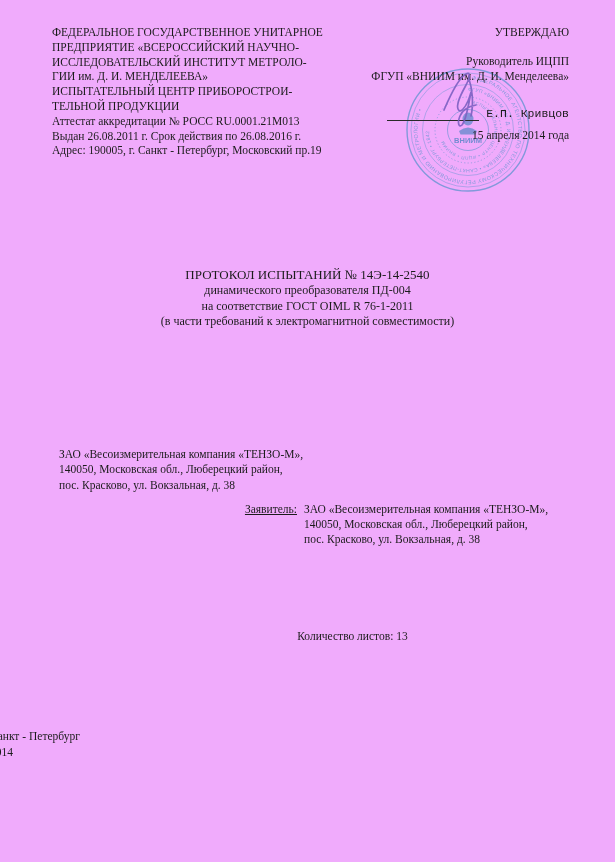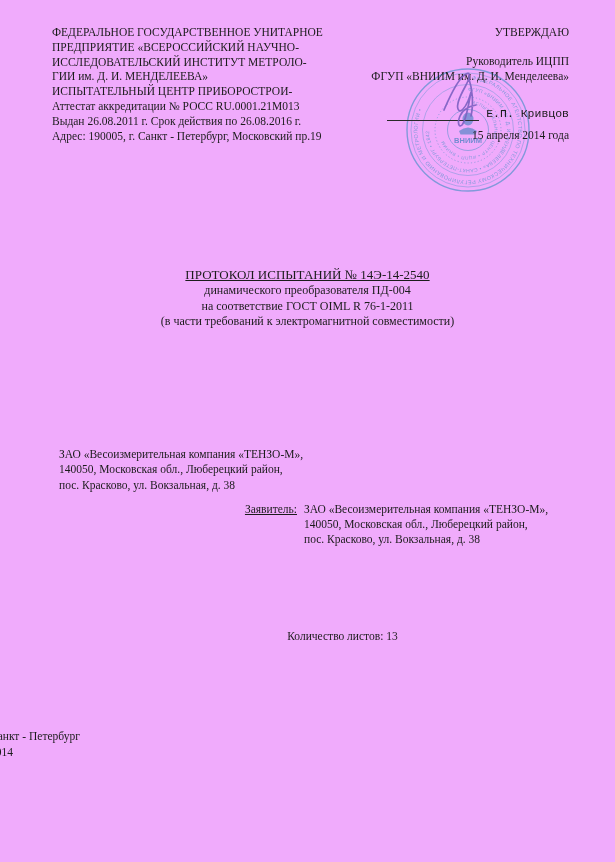--- a/index.html
+++ b/index.html
@@ -69,21 +69,21 @@
 
   
   .title-block {
     position: absolute;
     top: 266px;
     left: 0;
     width: 615px;
     text-align: center;
     z-index: 2;
   }
-  .title-line-1 { font-size: 13px; line-height: 17px; text-decoration: underline; }
+  .title-line-1 { font-size: 13px; line-height: 17px; }
   .title-line   { font-size: 12px; line-height: 15.5px; }
 
   
   .parties {
     position: absolute;
     left: 52px;
     top: 447px;
     width: 530px;
     font-size: 11.5px;
     line-height: 15.3px;
@@ -101,21 +101,21 @@
   
   .sheets {
     position: absolute;
     top: 630px;
     left: 0;
     width: 615px;
     text-align: center;
     font-size: 11.5px;
     z-index: 2;
   }
-  .sheets span { position: relative; left: 35px; }
+  .sheets span { position: relative; left: 45px; }
 
   
   .footer {
     position: absolute;
     top: 728px;
     left: 0;
     width: 615px;
     text-align: left;
     font-size: 11.5px;
     line-height: 16px;
@@ -127,20 +127,21 @@
 <body>
 
 <div class="page">
 
   <div class="header-left">
     <div>ФЕДЕРАЛЬНОЕ ГОСУДАРСТВЕННОЕ УНИТАРНОЕ</div>
     <div>ПРЕДПРИЯТИЕ «ВСЕРОССИЙСКИЙ НАУЧНО-</div>
     <div>ИССЛЕДОВАТЕЛЬСКИЙ ИНСТИТУТ МЕТРОЛО-</div>
     <div>ГИИ им. Д. И. МЕНДЕЛЕЕВА»</div>
     <div>ИСПЫТАТЕЛЬНЫЙ ЦЕНТР ПРИБОРОСТРОИ-</div>
+    <div>ТЕЛЬНОЙ ПРОДУКЦИИ</div>
     <div>Аттестат аккредитации № РОСС RU.0001.21М013</div>
     <div>Выдан 26.08.2011 г. Срок действия по 26.08.2016 г.</div>
     <div>Адрес: 190005, г. Санкт - Петербург, Московский пр.19</div>
   </div>
 
   <svg class="stamp" viewBox="0 0 140 140" aria-hidden="true">
     <defs>
       <path id="ring1" d="M70 19.5 a50.5 50.5 0 1 1 -0.02 0" fill="none"></path>
       <path id="ring2" d="M70 31 a39 39 0 1 1 -0.02 0" fill="none"></path>
       <path id="ring3" d="M70 43.5 a26.5 26.5 0 1 1 -0.02 0" fill="none"></path>

